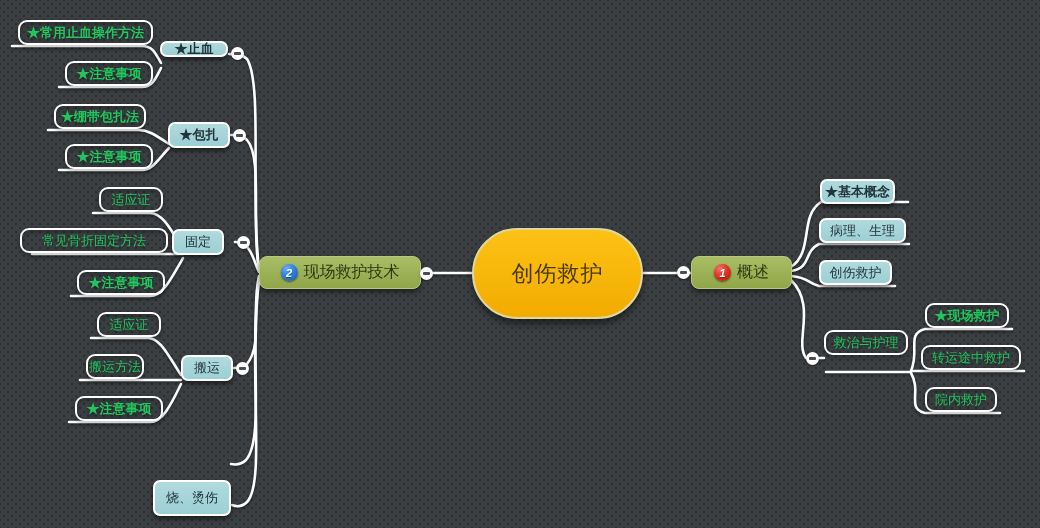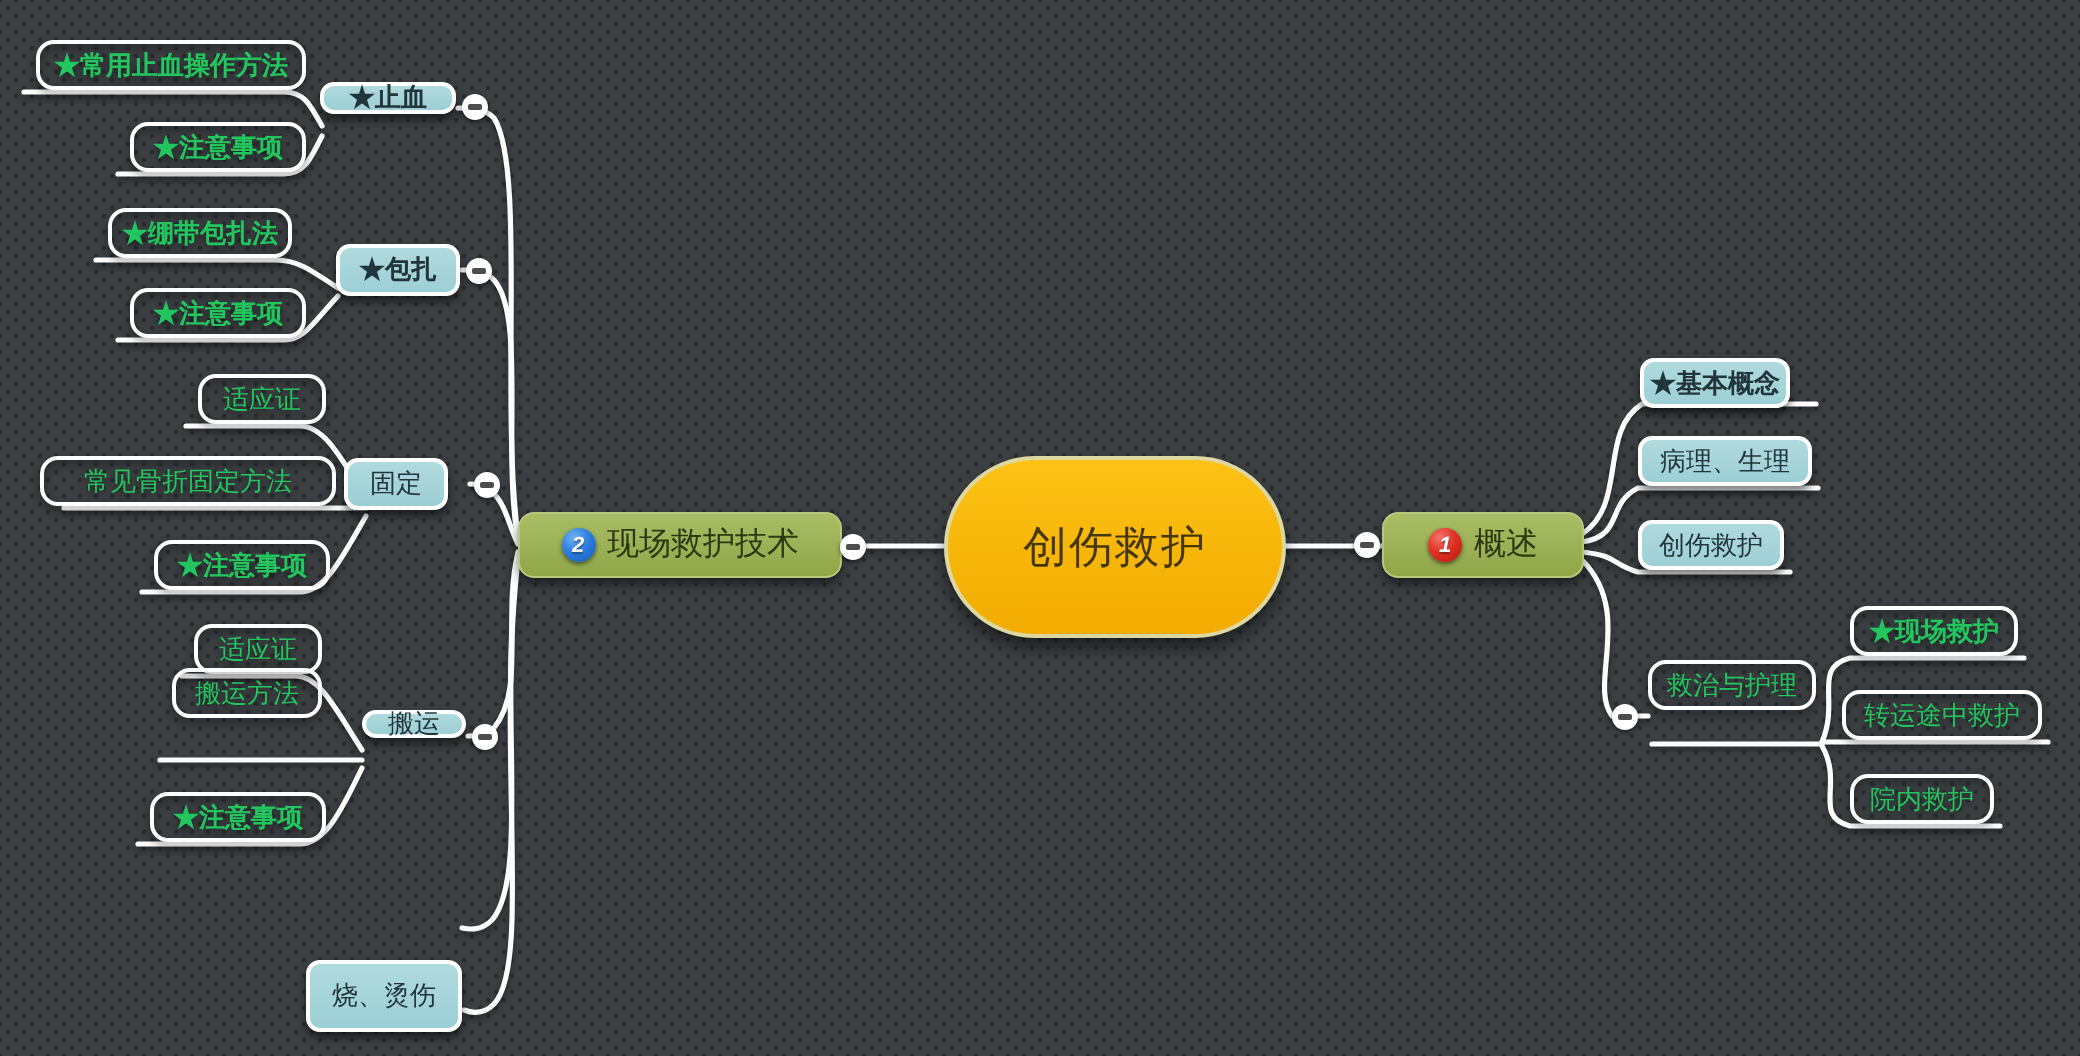--- a/index.html
+++ b/index.html
@@ -112,32 +112,32 @@
   <div class="node sub" style="left:819px;top:218px;width:87px;height:25px">病理、生理</div>
   <div class="node sub" style="left:819px;top:260px;width:73px;height:25px">创伤救护</div>
   <div class="node leaf" style="left:824px;top:330px;width:84px;height:25px">救治与护理</div>
   <div class="node leaf bold" style="left:925px;top:303px;width:84px;height:25px">★现场救护</div>
   <div class="node leaf" style="left:921px;top:345px;width:100px;height:25px">转运途中救护</div>
   <div class="node leaf" style="left:925px;top:387px;width:72px;height:25px">院内救护</div>
 
   <div class="node sub bold" style="left:160px;top:41px;width:68px;height:16px">★止血</div>
   <div class="node sub bold" style="left:168px;top:122px;width:62px;height:26px">★包扎</div>
   <div class="node sub" style="left:172px;top:229px;width:52px;height:26px">固定</div>
-  <div class="node sub" style="left:181px;top:355px;width:52px;height:14px">搬运</div>
+  <div class="node sub" style="left:181px;top:355px;width:52px;height:26px">搬运</div>
   <div class="node sub" style="left:153px;top:480px;width:78px;height:36px">烧、烫伤</div>
 
   <div class="node leaf bold" style="left:18px;top:20px;width:135px;height:25px">★常用止血操作方法</div>
   <div class="node leaf bold" style="left:65px;top:61px;width:88px;height:25px">★注意事项</div>
   <div class="node leaf bold" style="left:54px;top:104px;width:92px;height:25px">★绷带包扎法</div>
   <div class="node leaf bold" style="left:65px;top:144px;width:88px;height:25px">★注意事项</div>
   <div class="node leaf" style="left:99px;top:187px;width:64px;height:25px">适应证</div>
   <div class="node leaf" style="left:20px;top:228px;width:148px;height:25px">常见骨折固定方法</div>
   <div class="node leaf bold" style="left:77px;top:270px;width:88px;height:25px">★注意事项</div>
   <div class="node leaf" style="left:97px;top:312px;width:64px;height:25px">适应证</div>
-  <div class="node leaf" style="left:86px;top:334px;width:75px;height:25px">搬运方法</div>
+  <div class="node leaf" style="left:86px;top:354px;width:58px;height:25px">搬运方法</div>
   <div class="node leaf bold" style="left:75px;top:396px;width:88px;height:25px">★注意事项</div>
 
   <div class="collapse" style="left:677px;top:266px">
     <span class="minus"></span>
     </div>
   <div class="collapse" style="left:420px;top:267px">
     <span class="minus"></span>
     </div>
   <div class="collapse" style="left:231px;top:47px">
     <span class="minus"></span>

